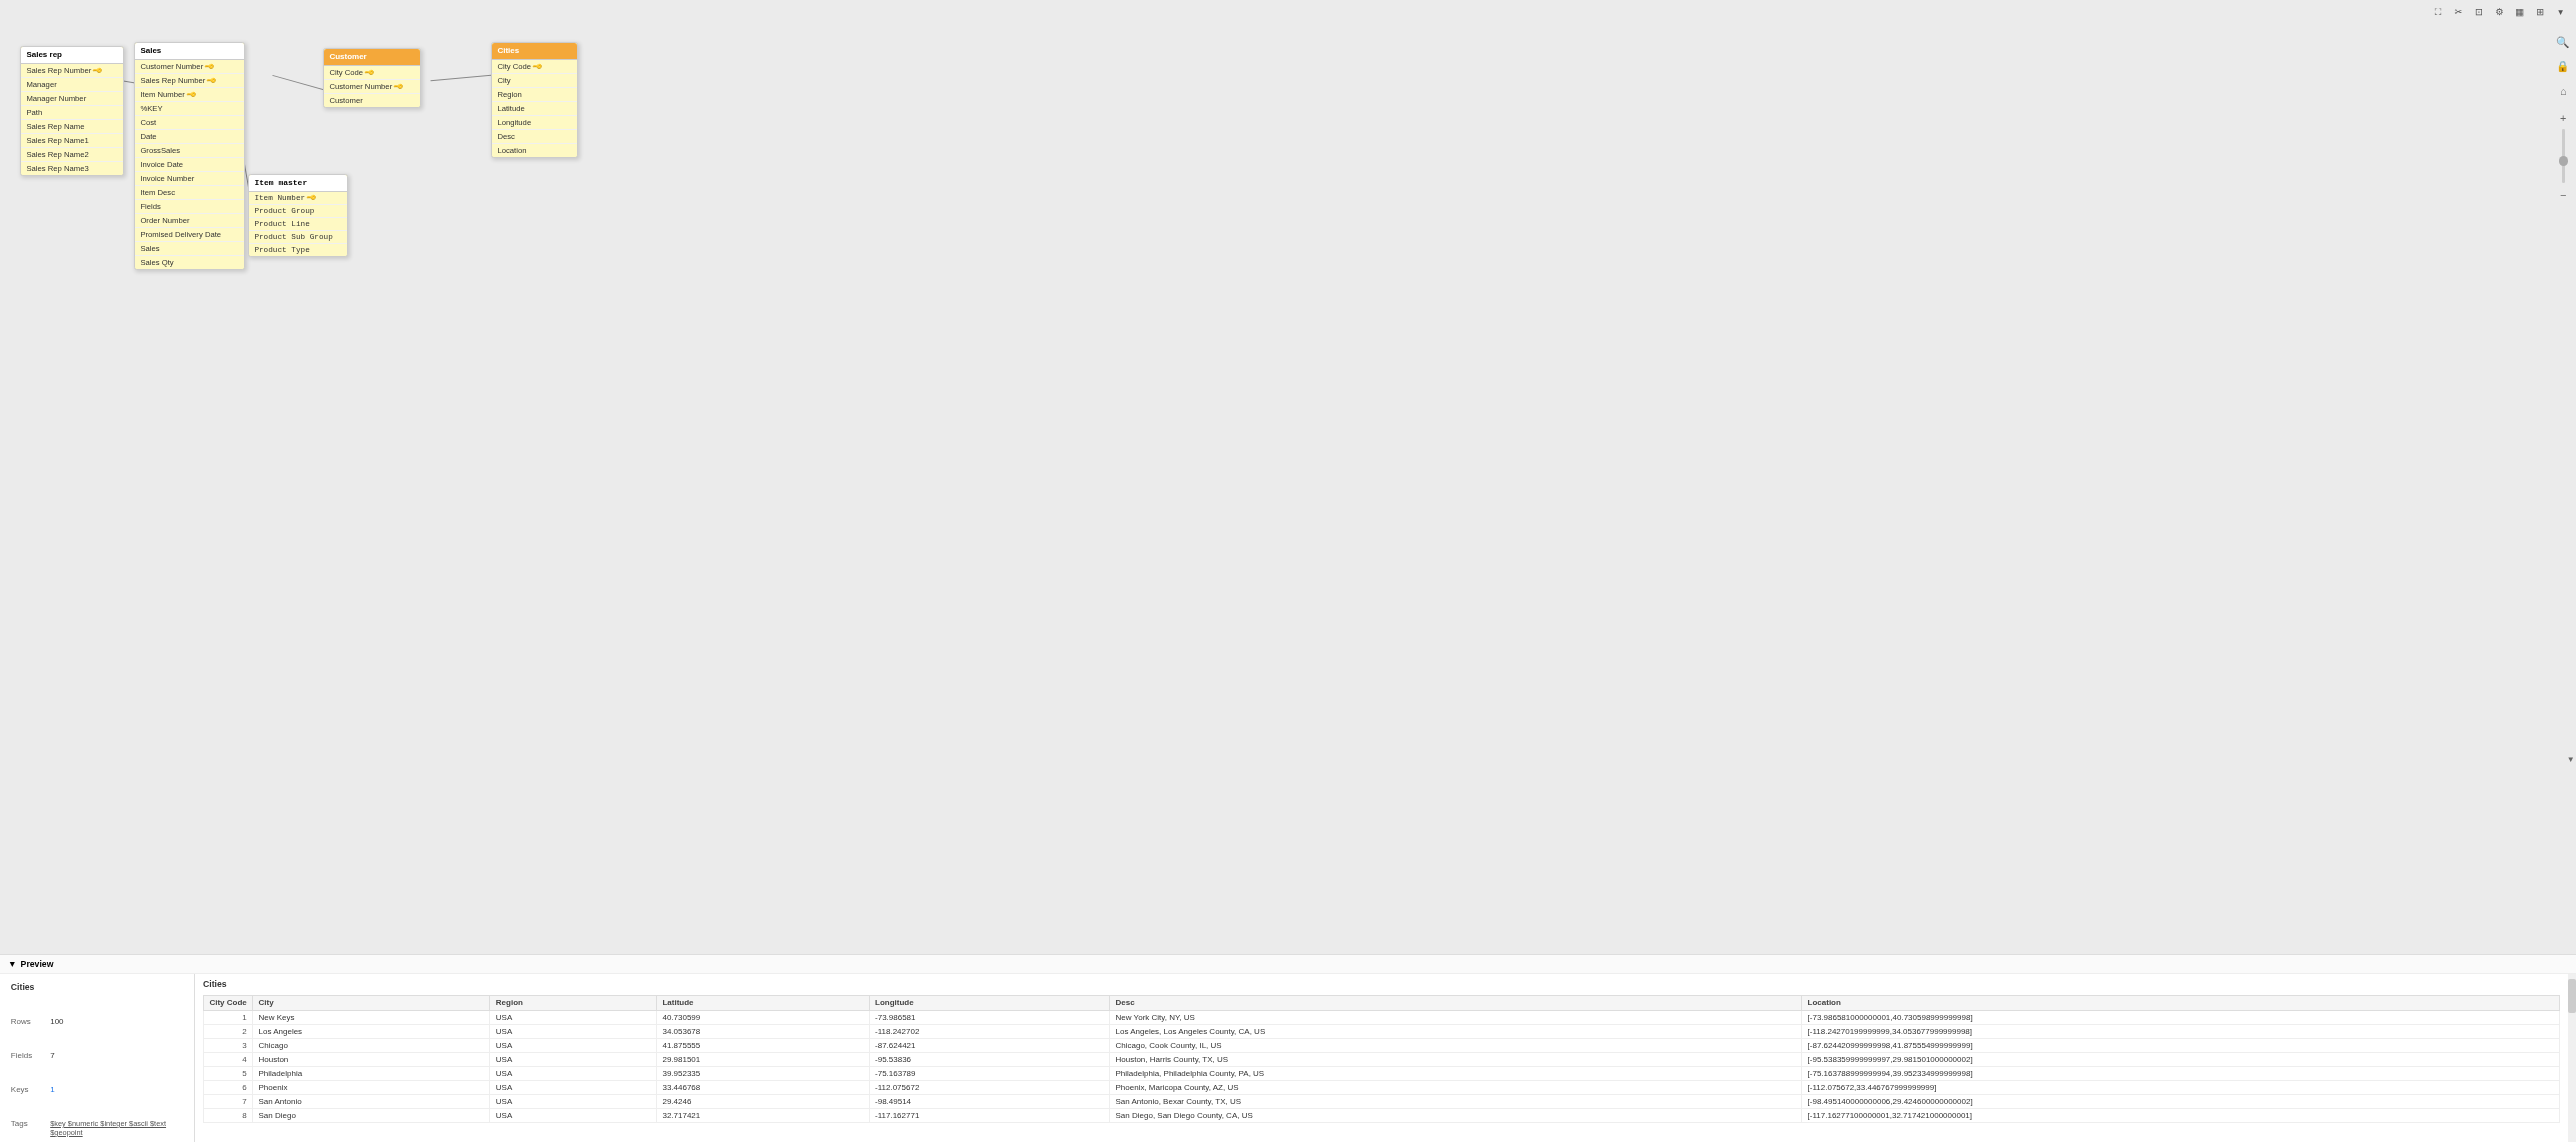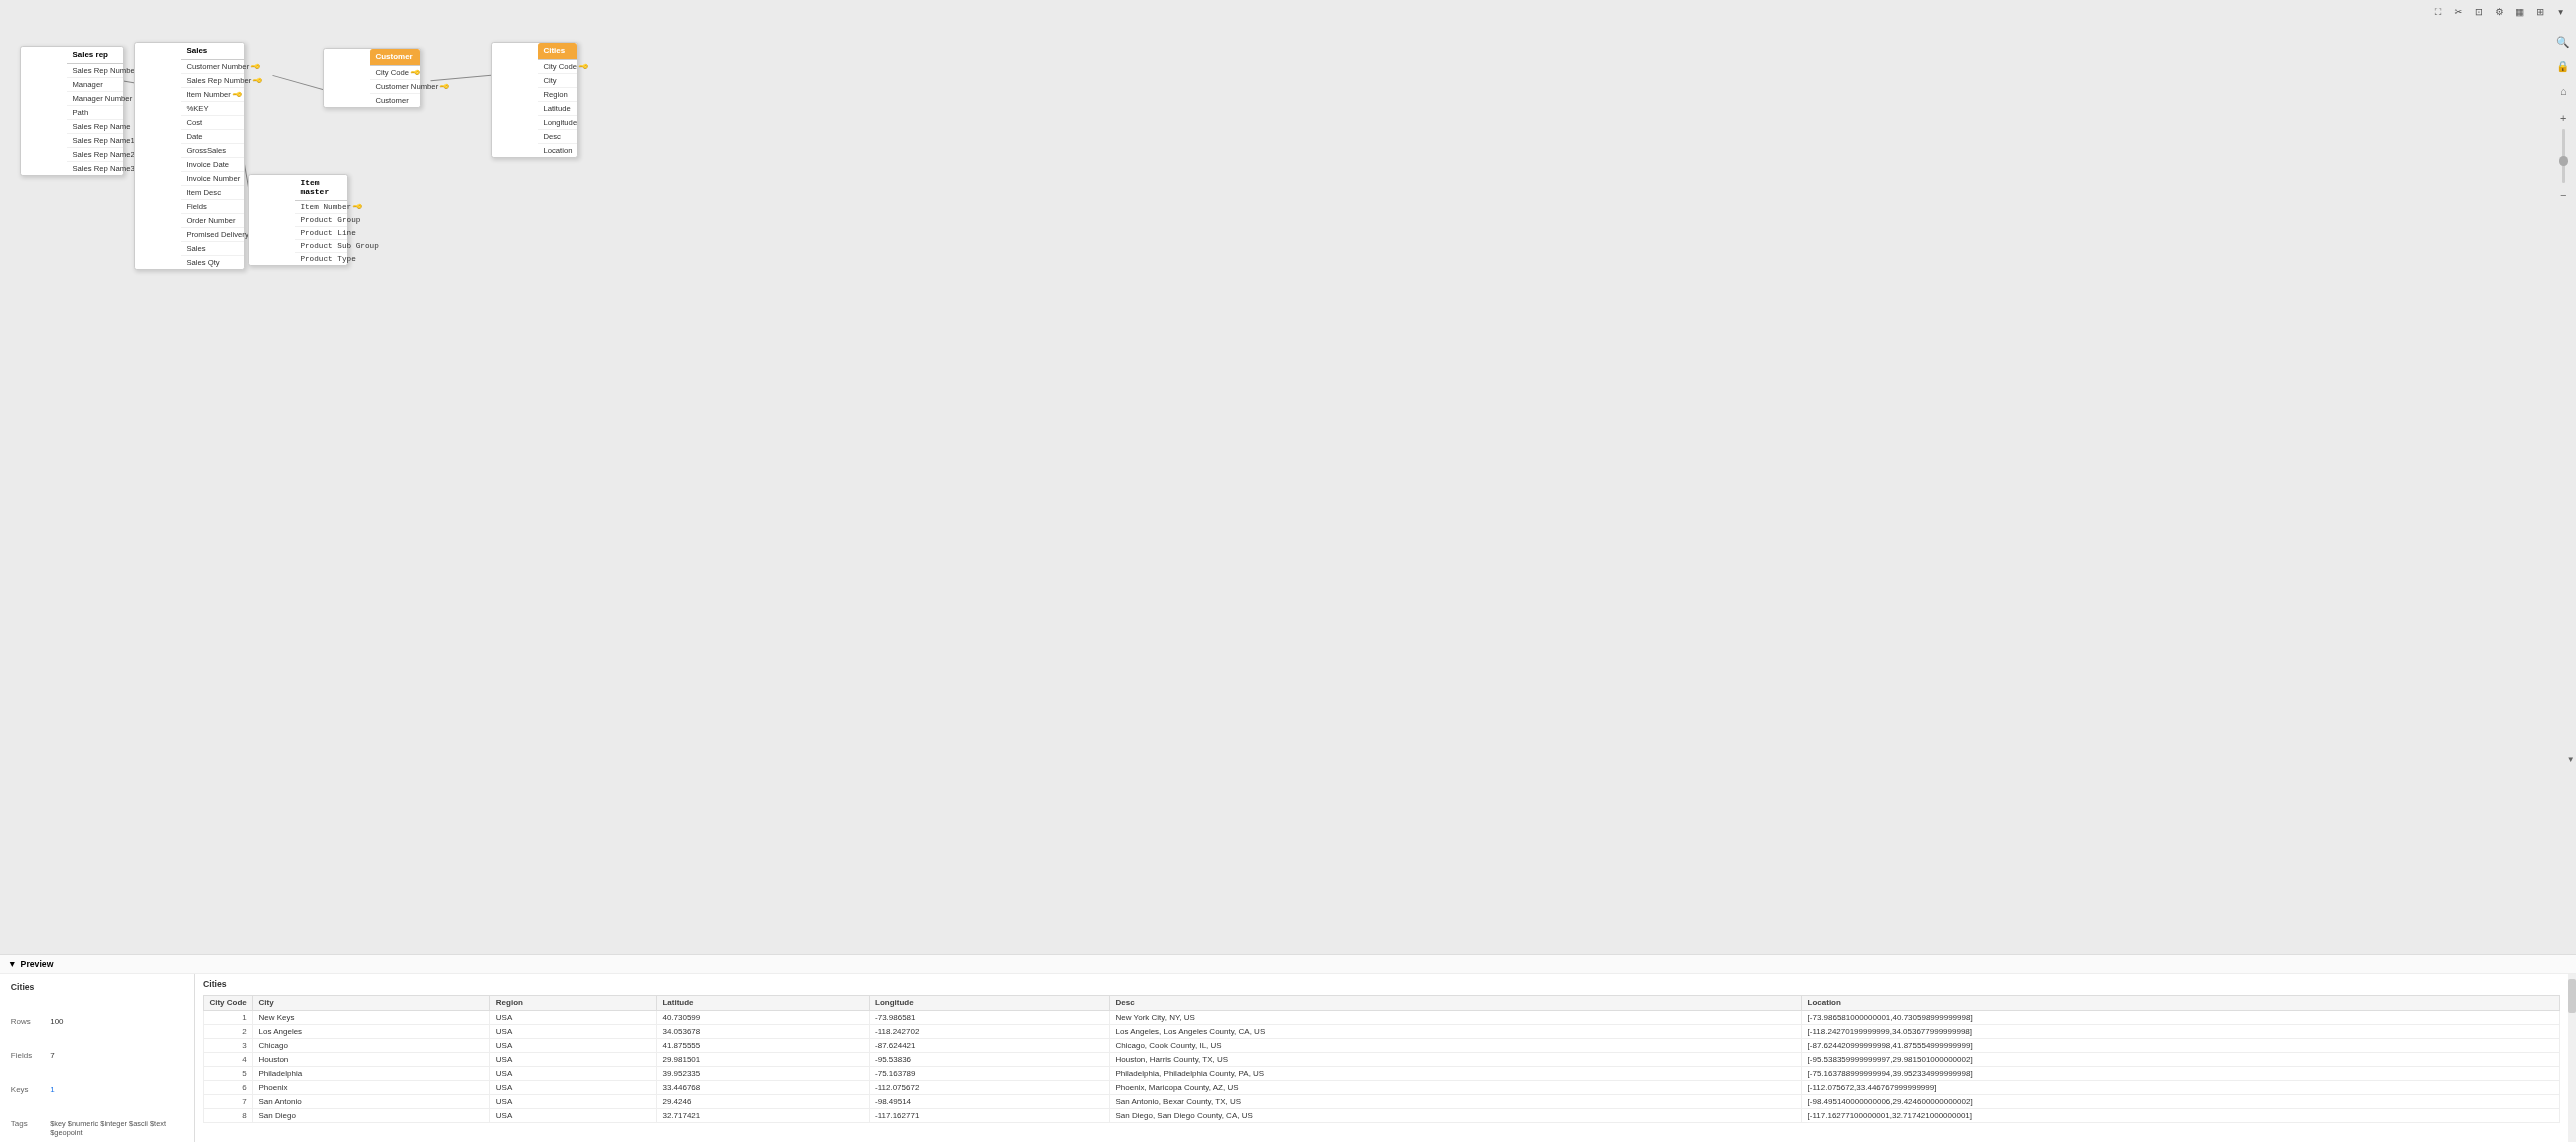--- a/index.html
+++ b/index.html
@@ -89,27 +89,26 @@
       top: 0;
       left: 0;
       width: 100%;
       height: 100%;
       pointer-events: none;
     }
 
     
     .table-card {
       position: absolute;
-      background: #ffffff;
+      background: #fef9c3;
       border: 0.7px solid #ccc;
       border-radius: 2.7px;
       min-width: 87px;
       box-shadow: 1.3px 1.3px 4px rgba(0,0,0,0.15);
       font-size: 7.7px;
-      padding-left: 46px;
     }
     .table-card-header {
       padding: 3.4px 5.4px;
       font-weight: bold;
       font-size: 8px;
       border-bottom: 0.7px solid #ccc;
       background: white;
       border-radius: 2.7px 2.7px 0 0;
     }
     .table-card-header.orange {
@@ -193,20 +192,21 @@
     }
     .info-value {
       color: #333;
     }
     .info-value.blue {
       color: #1a73e8;
     }
     .info-tags {
       font-size: 7.4px;
       color: #555;
+      text-decoration: underline;
     }
 
     
     .data-table-container {
       flex: 1;
       overflow: auto;
       padding: 5.4px 8px;
     }
     .data-table-title {
       font-weight: bold;

